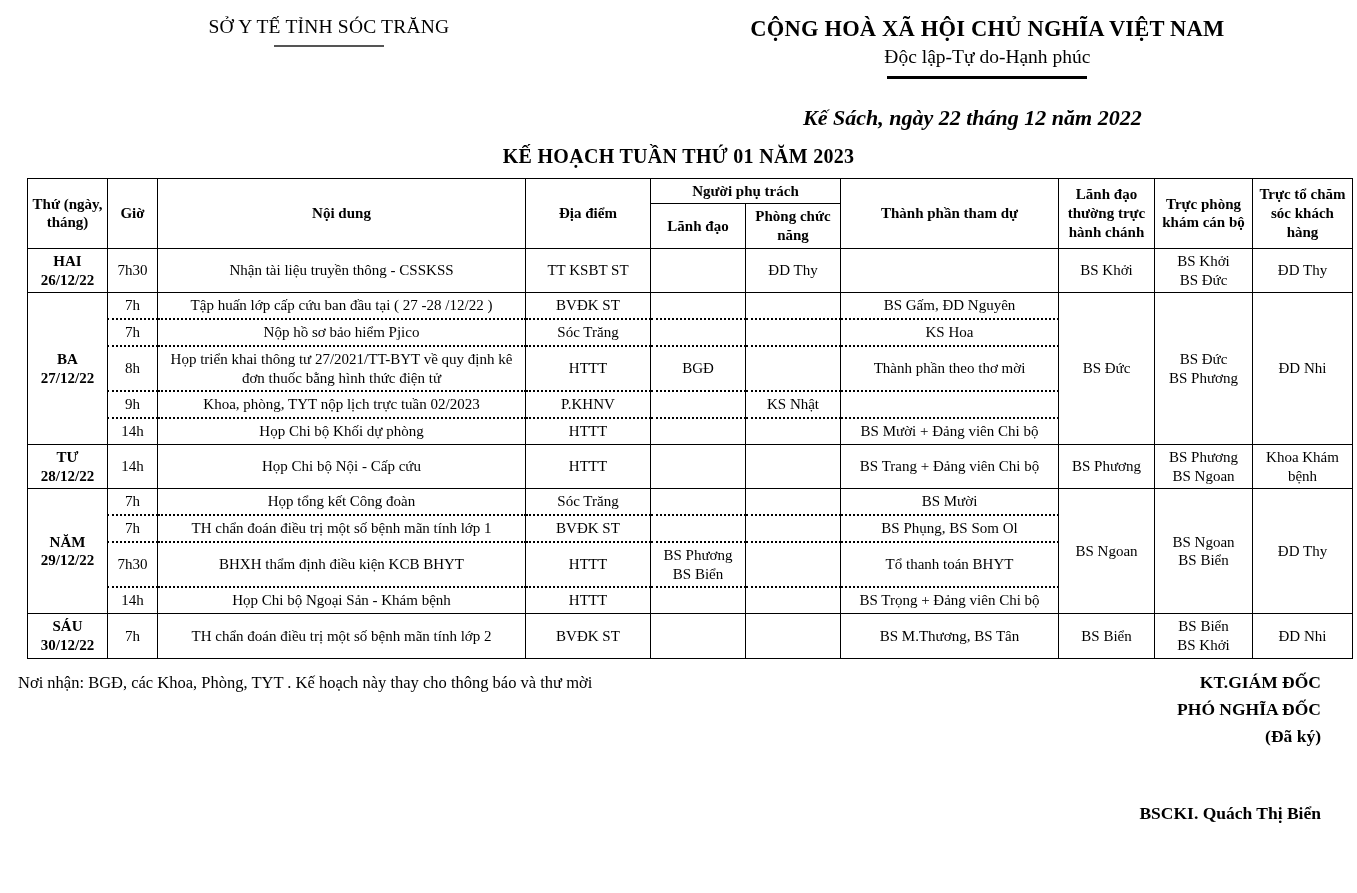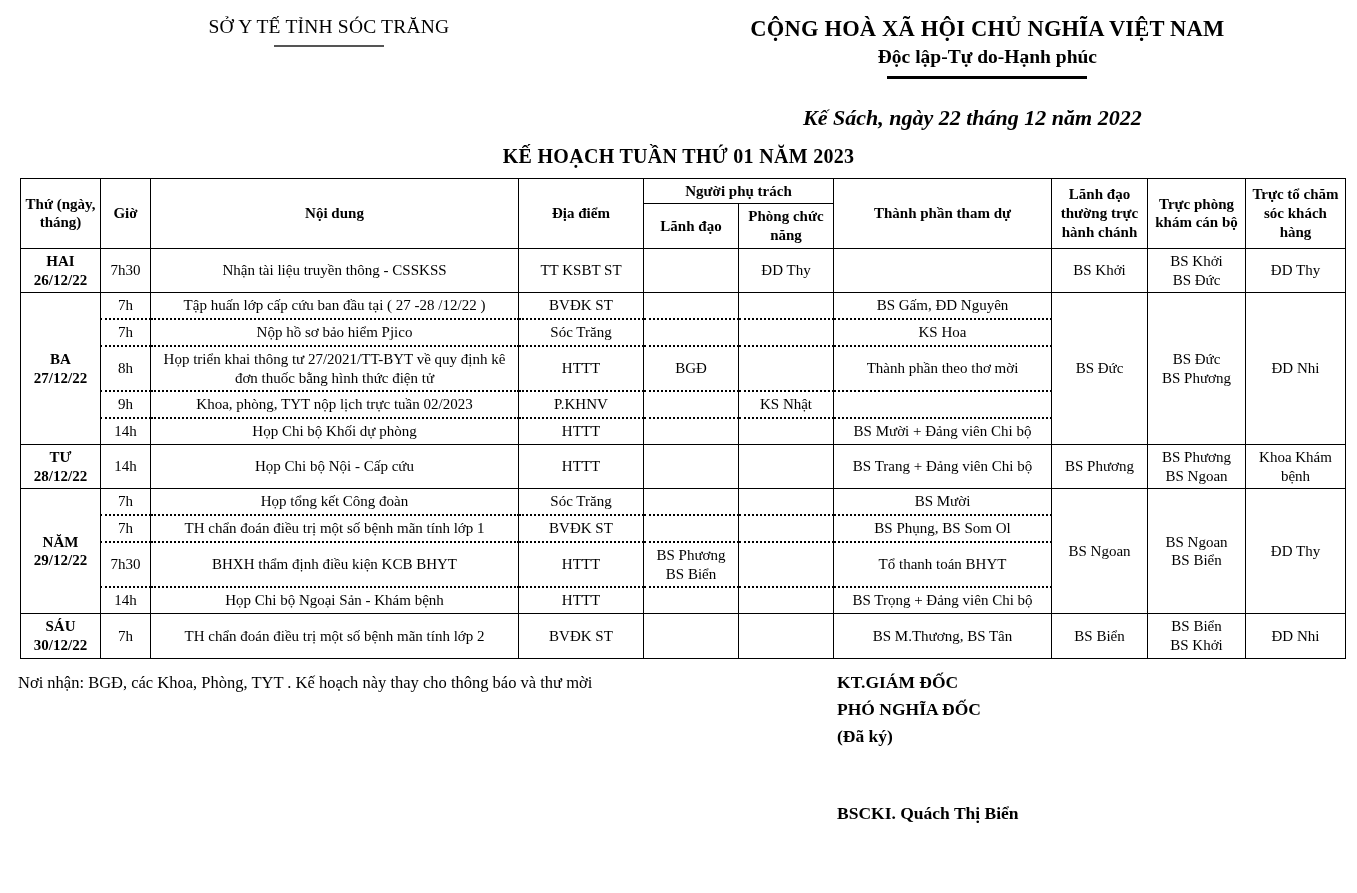--- a/index.html
+++ b/index.html
@@ -59,21 +59,21 @@
     margin: 5px auto 0 auto;
   }
   .hdr-r1 {
     font-size: 22.5px;
     font-weight: bold;
     letter-spacing: .2px;
     line-height: 1.35;
   }
   .hdr-r2 {
     font-size: 19.5px;
-    font-weight: bold;
+    font-weight: normal;
     line-height: 1.35;
   }
   .hdr-date {
     font-size: 22px;
     font-style: italic;
     font-weight: bold;
     margin-top: 26px;
     text-align: center;
     padding-right: 30px;
   }
@@ -83,21 +83,21 @@
     text-align: center;
     font-size: 20px;
     font-weight: bold;
     letter-spacing: .3px;
     margin-top: 14px;
     margin-bottom: 10px;
   }
 
   
   .table-wrap {
-    padding: 0 20px;
+    padding: 0 27px;
     box-sizing: border-box;
   }
   table.plan {
     border-collapse: collapse;
     width: 1325px;
     table-layout: fixed;
     font-size: 15px;
   }
   table.plan th,
   table.plan td {
@@ -142,21 +142,21 @@
     padding: 0 18px;
     box-sizing: border-box;
   }
   .foot-left {
     width: 62%;
     font-size: 16.5px;
     padding-top: 4px;
   }
   .foot-right {
     width: 38%;
-    text-align: left;
+    text-align: right;
     font-size: 17.5px;
     font-weight: bold;
     line-height: 1.55;
     padding-right: 18px;
     box-sizing: border-box;
   }
   .sign-gap { height: 50px; }
   .signer {
     font-size: 17.5px;
     font-weight: bold;

